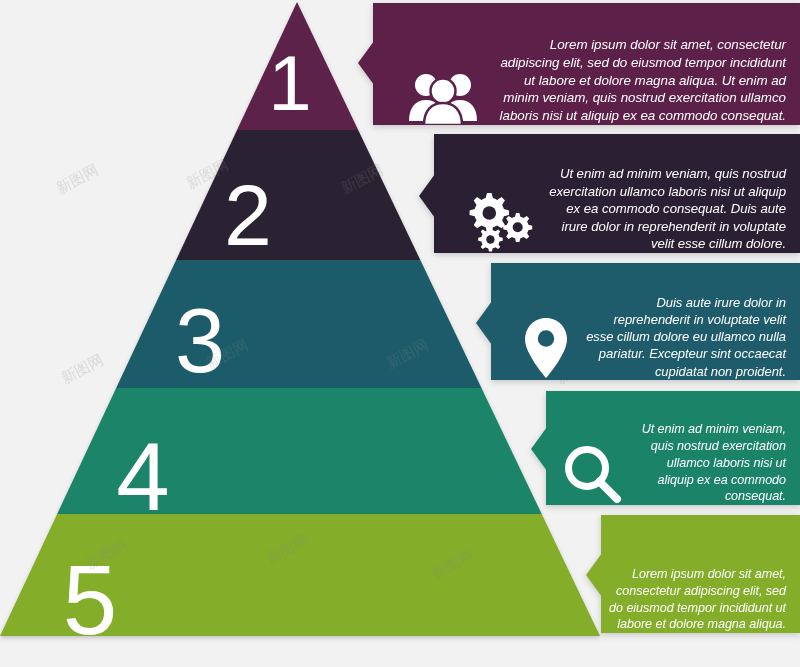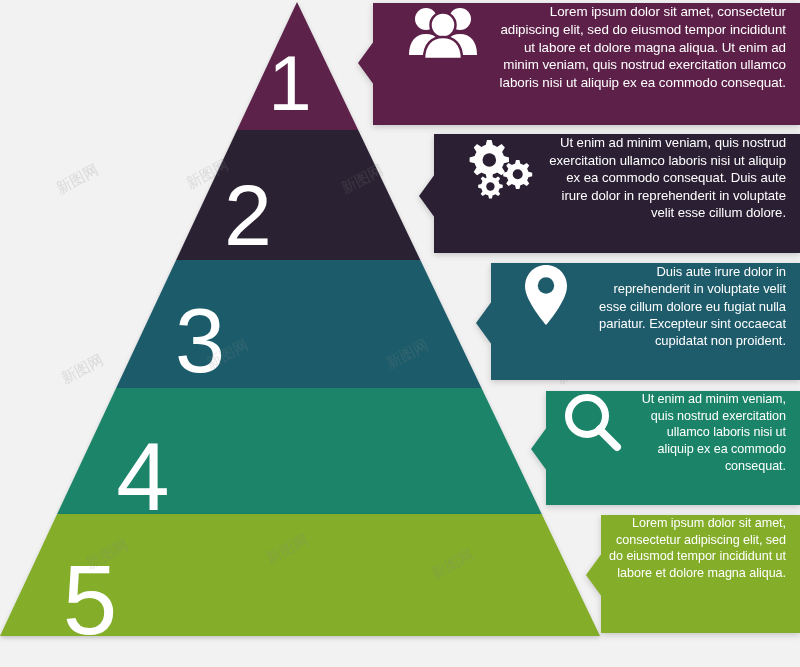--- a/index.html
+++ b/index.html
@@ -47,22 +47,23 @@
     color: #ffffff;
     display: flex;
     align-items: center;
     filter: drop-shadow(0px 2px 3px rgba(0,0,0,0.18));
   }
   .callout-inner {
     position: relative;
     width: 100%;
     height: 100%;
     display: flex;
-    align-items: flex-start;
+    align-items: flex-end;
     box-sizing: border-box;
+    font-style: italic;
   }
   .callout-icon {
     flex: 0 0 auto;
     display: flex;
     align-items: center;
     justify-content: center;
   }
   .callout-text {
     flex: 1 1 auto;
     text-align: right;
@@ -219,21 +220,21 @@
     <div class="callout-inner">
       <svg class="notch" viewBox="0 0 16 44">
         <polygon points="16,0 16,44 0,22" fill="#1e5b6b"></polygon>
       </svg>
       <div class="callout-icon">
         <svg width="48" height="64" viewBox="0 0 48 64">
           <path d="M24 2 C12 2 3 11.5 3 23.5 C3 38 24 62 24 62 C24 62 45 38 45 23.5 C45 11.5 36 2 24 2 Z" fill="#ffffff"></path>
           <circle cx="24" cy="22.5" r="8.2" fill="#1e5b6b"></circle>
         </svg>
       </div>
-      <div class="callout-text">Duis aute irure dolor in reprehenderit in voluptate velit esse cillum dolore eu fugiat nulla pariatur. Excepteur sint occaecat cupidatat non proident.</div>
+      <div class="callout-text">Duis aute irure dolor in reprehenderit in voluptate velit esse cillum dolore eu ullamco nulla pariatur. Excepteur sint occaecat cupidatat non proident.</div>
     </div>
   </div>
 
   <div class="callout" id="callout-4" style="background: rgb(27, 132, 104);">
     <div class="callout-inner">
       <svg class="notch" viewBox="0 0 16 44">
         <polygon points="16,0 16,44 0,22" fill="#1b8468"></polygon>
       </svg>
       <div class="callout-icon">
         <svg width="62" height="62" viewBox="0 0 62 62">

